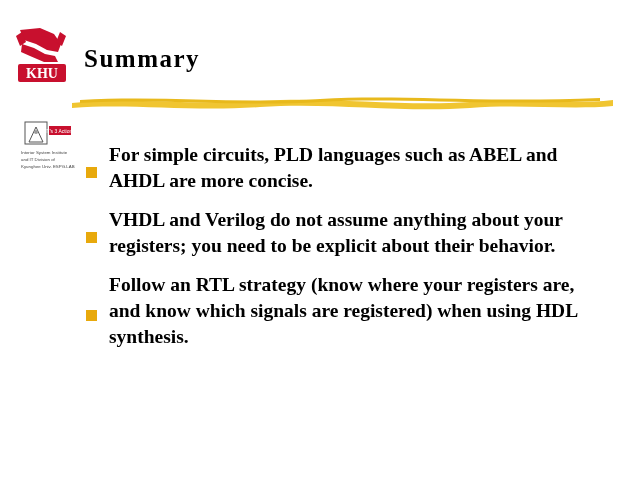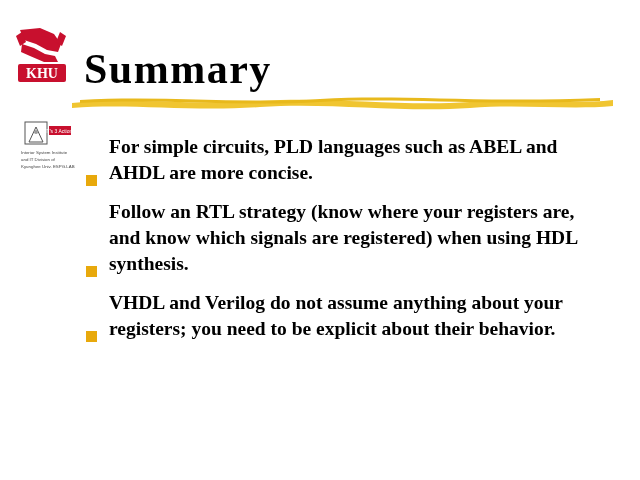--- a/index.html
+++ b/index.html
@@ -30,21 +30,21 @@
   }
   .logo svg { display: block; }
 
   
   .title {
     position: absolute;
     left: 84px;
     top: 45px;
     font-family: "Liberation Serif", serif;
     font-weight: bold;
-    font-size: 42px;
+    font-size: 25px;
     letter-spacing: 1.5px;
     color: #000000;
     white-space: nowrap;
   }
 
   
   .brush {
     position: absolute;
     left: 70px;
     top: 94px;
@@ -65,22 +65,23 @@
 
   
   .bullets {
     position: absolute;
     left: 86px;
     top: 134px;
     width: 512px;
   }
   .bullet-row {
     display: flex;
-    align-items: flex-end;
+    align-items: center;
     margin-bottom: 13px;
+    margin-top: 8px;
   }
   .bullet-marker {
     flex: 0 0 auto;
     width: 11px;
     height: 11px;
     background: #E8A90C;
     margin-top: 8px;
     margin-right: 12px;
   }
   .bullet-text {
@@ -137,21 +138,21 @@
     </svg>
   </div>
 
   <div class="bullets">
     <div class="bullet-row">
       <div class="bullet-marker"></div>
       <div class="bullet-text">For simple circuits, PLD languages such as ABEL and AHDL are more concise.</div>
     </div>
     <div class="bullet-row">
       <div class="bullet-marker"></div>
-      <div class="bullet-text">Follow an RTL strategy (know where your registers are, and know which signals are registered) when using HDL synthesis.</div>
+      <div class="bullet-text">VHDL and Verilog do not assume anything about your registers; you need to be explicit about their behavior.</div>
     </div>
     <div class="bullet-row">
       <div class="bullet-marker"></div>
-      <div class="bullet-text">VHDL and Verilog do not assume anything about your registers; you need to be explicit about their behavior.</div>
+      <div class="bullet-text">Follow an RTL strategy (know where your registers are, and know which signals are registered) when using HDL synthesis.</div>
     </div>
   </div>
 
 </div>
 
 </body></html>

